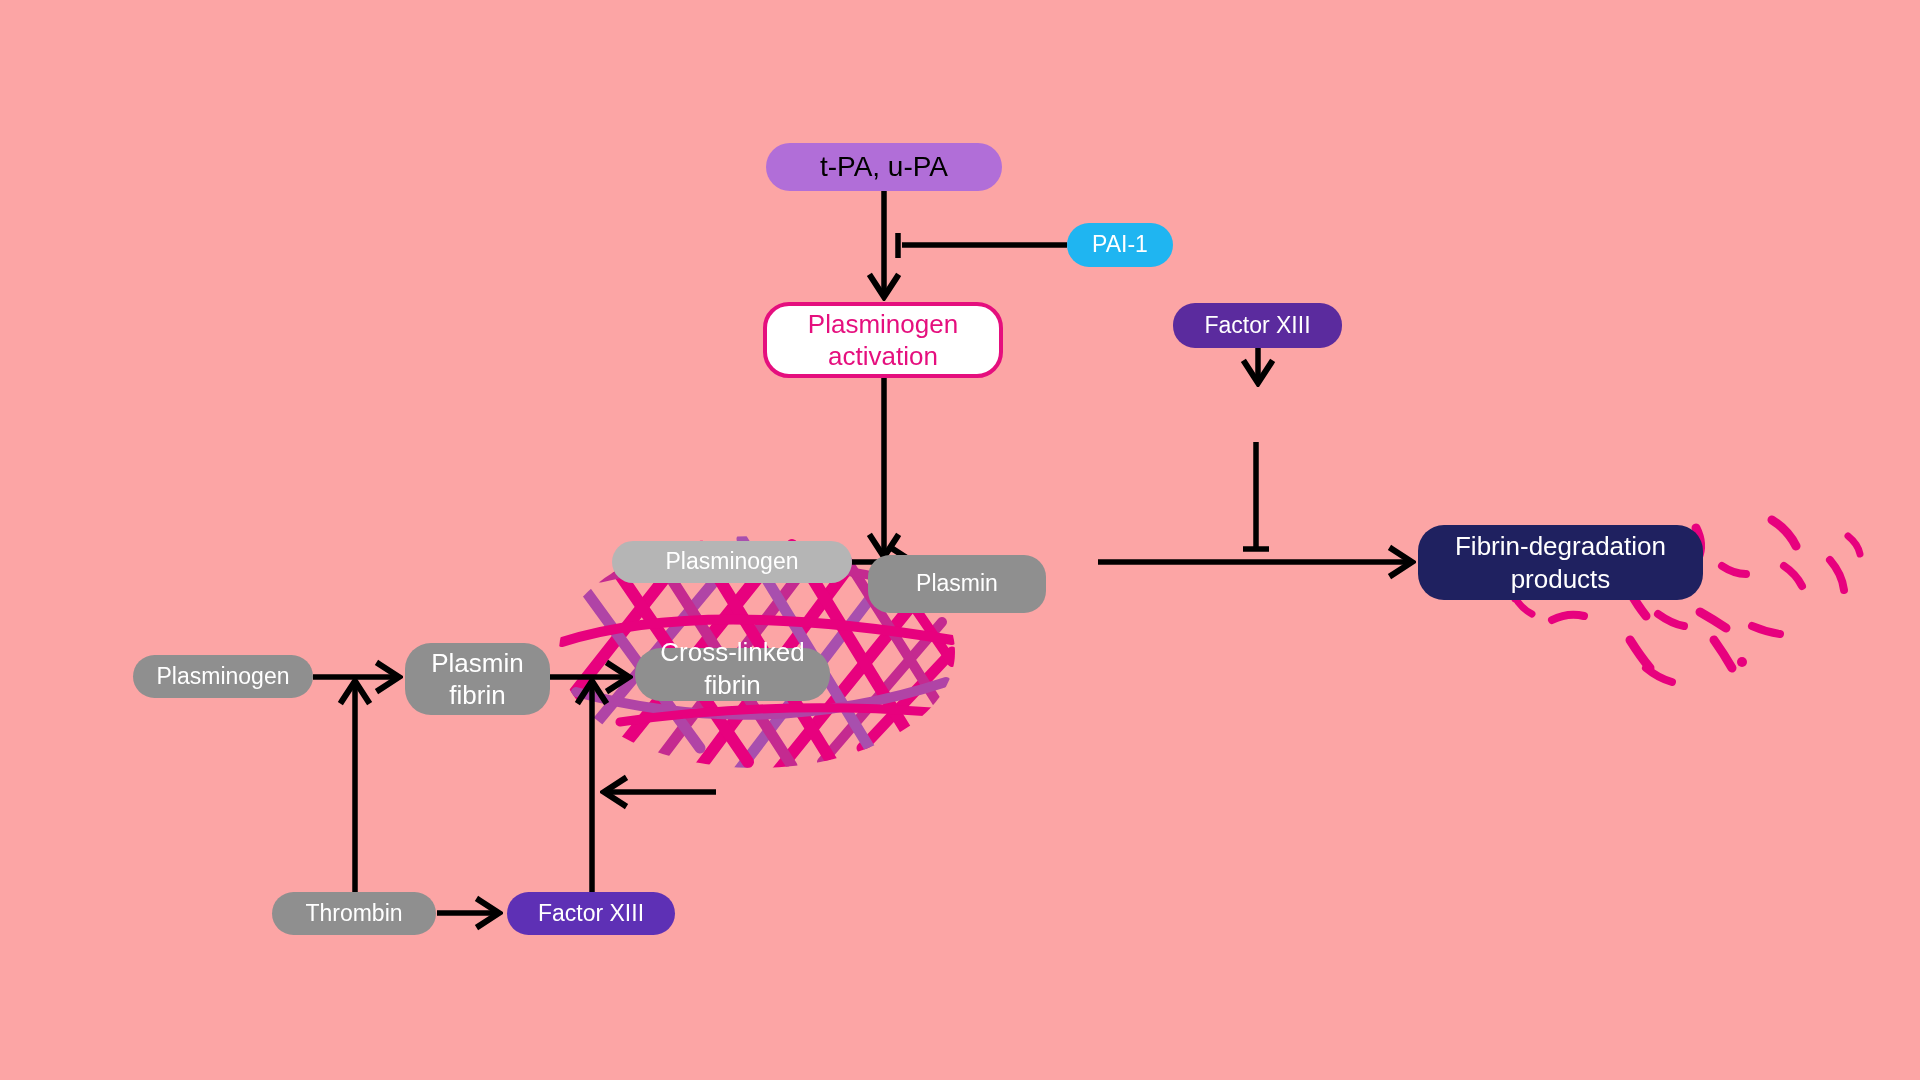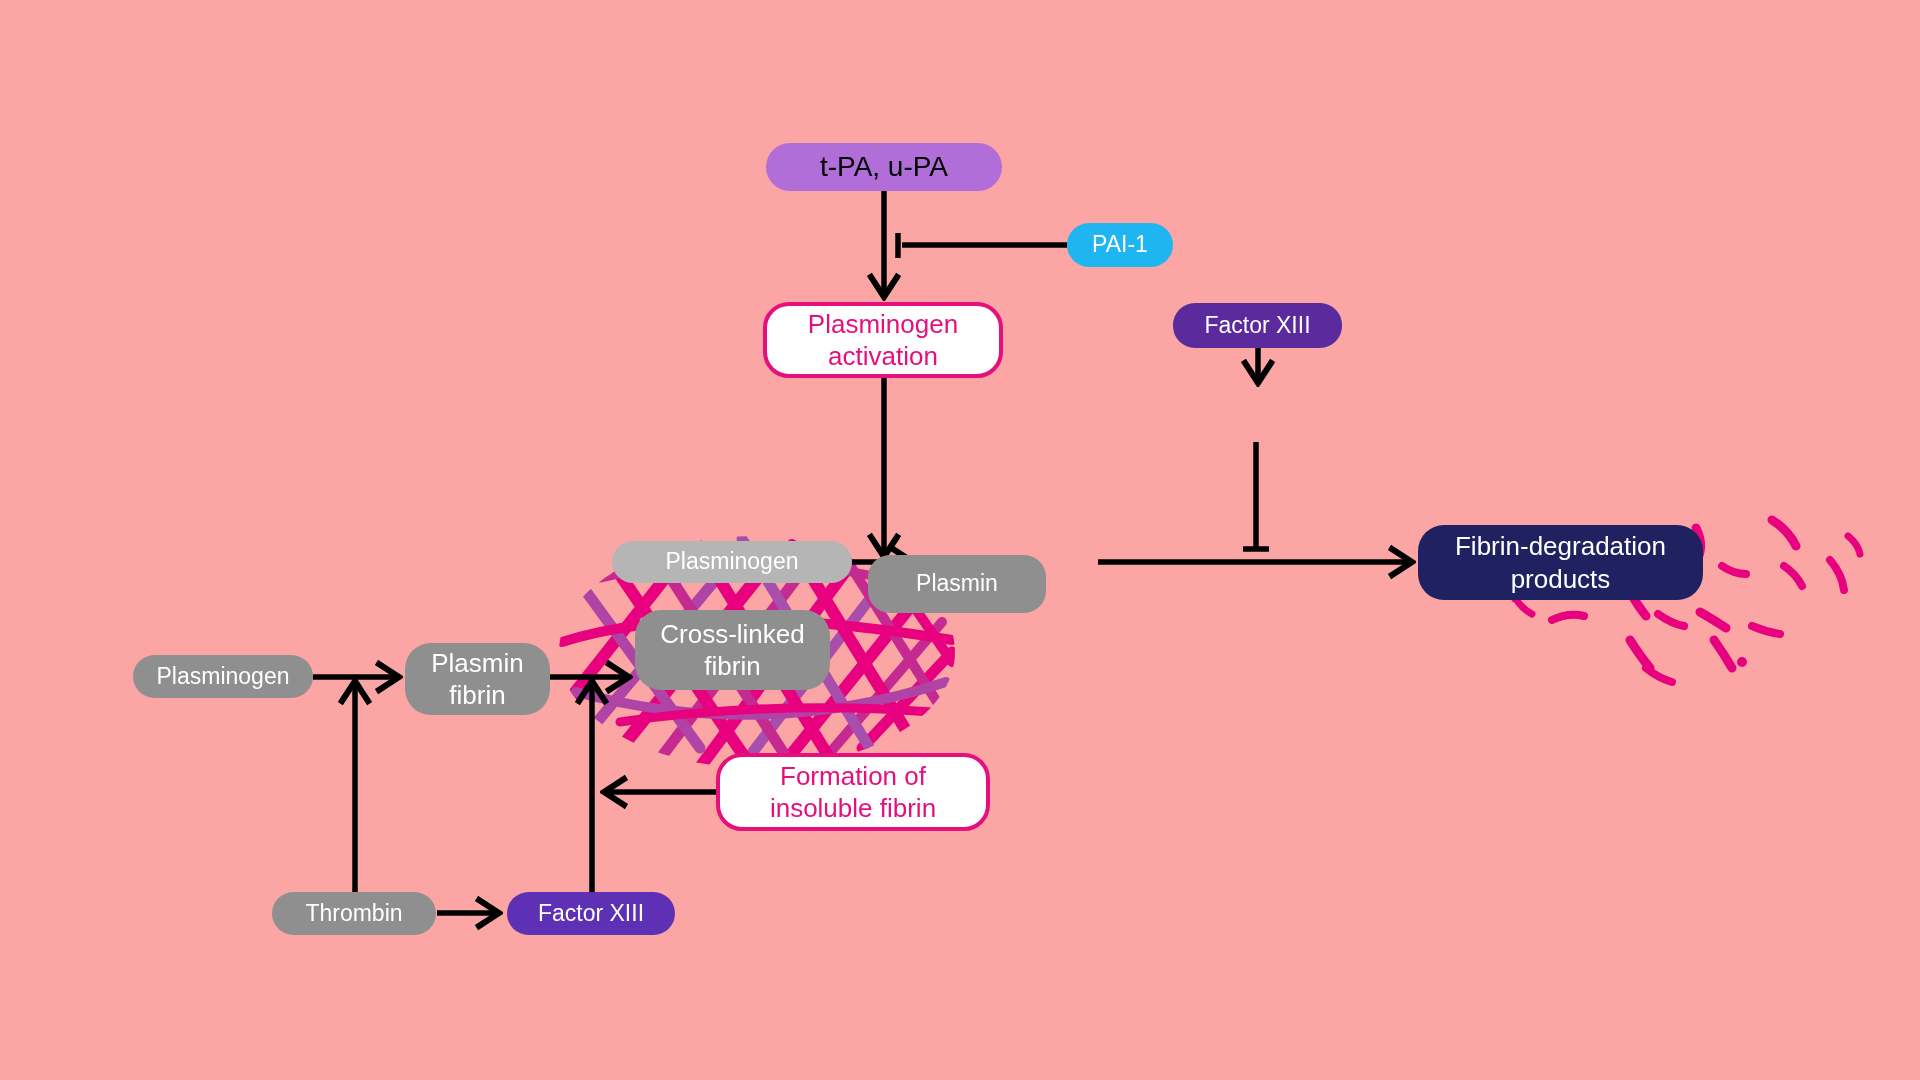--- a/index.html
+++ b/index.html
@@ -153,29 +153,25 @@
 
   <div class="node gray" style="left:133px;top:655px;width:180px;height:43px;">
     <span>Plasminogen</span>
   </div>
 
   <div class="node gray two" style="left:405px;top:643px;width:145px;height:72px;">
     <span>Plasmin</span>
     <span>fibrin</span>
   </div>
 
-  <div class="node gray two" style="left:635px;top:610px;width:195px;height:80px;">
+  <div class="node gray two" style="left:635px;top:648px;width:195px;height:53px;justify-content:flex-end;">
     <span>Cross-linked</span>
     <span>fibrin</span>
   </div>
 
-  <div class="node pink-outline two" style="left:716px;top:753px;width:274px;height:78px;">
-    <span>Formation of</span>
-    <span>insoluble fibrin</span>
-  </div>
 
   <div class="node gray" style="left:272px;top:892px;width:164px;height:43px;">
     <span>Thrombin</span>
   </div>
 
   <div class="node purple-bottom" style="left:507px;top:892px;width:168px;height:43px;">
     <span>Factor XIII</span>
   </div>
 
 </div>

